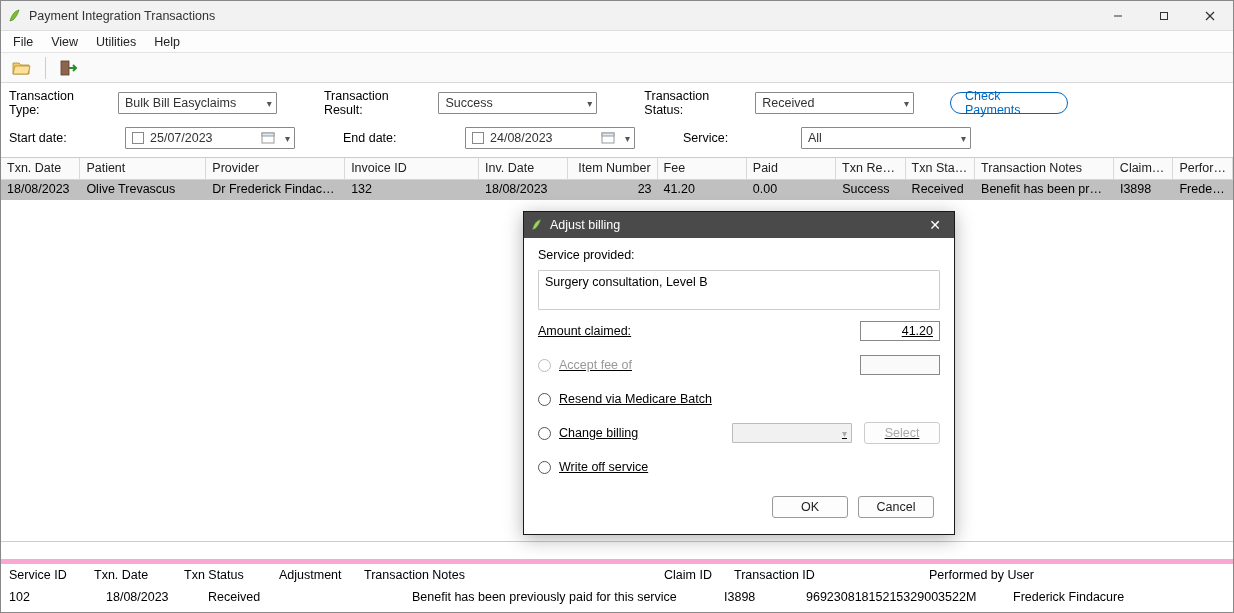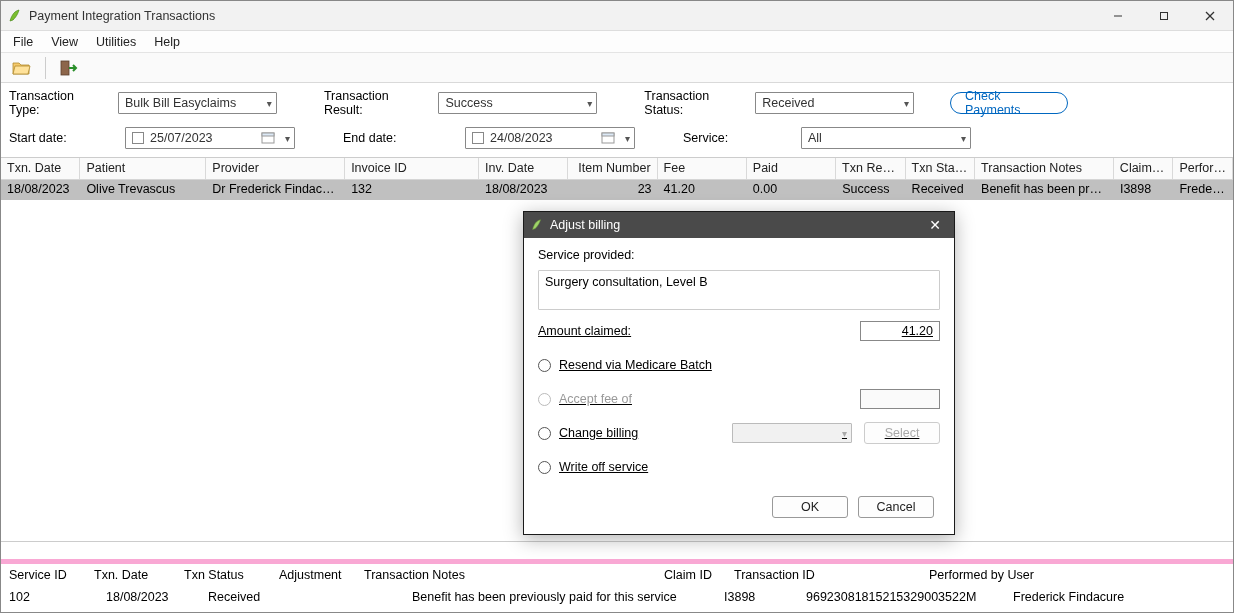--- a/index.html
+++ b/index.html
@@ -395,27 +395,27 @@
     <div class="dialog-body">
       <div>Service provided:</div>
       <div class="service-box">
         <span>Surgery consultation, Level B</span>
       </div>
       <div class="drow">
         <label>Amount claimed:</label>
         <input class="numinp" readonly="" value="41.20" style="">
       </div>
       <div class="drow">
-        <span class="radio"></span>
-        <label>Resend via Medicare Batch</label>
-      </div>
-      <div class="drow">
         <span class="radio disabled"></span>
         <label style="color:#999">Accept fee of</label>
         <input class="numinp disabled" readonly="" style="">
+      </div>
+      <div class="drow">
+        <span class="radio"></span>
+        <label>Resend via Medicare Batch</label>
       </div>
       <div class="drow">
         <span class="radio"></span>
         <label>Change billing</label>
         <div class="dcombo">▾</div>
         <span style="width:12px"></span>
         <div class="dbtn disabled">Select</div>
       </div>
       <div class="drow">
         <span class="radio"></span>

